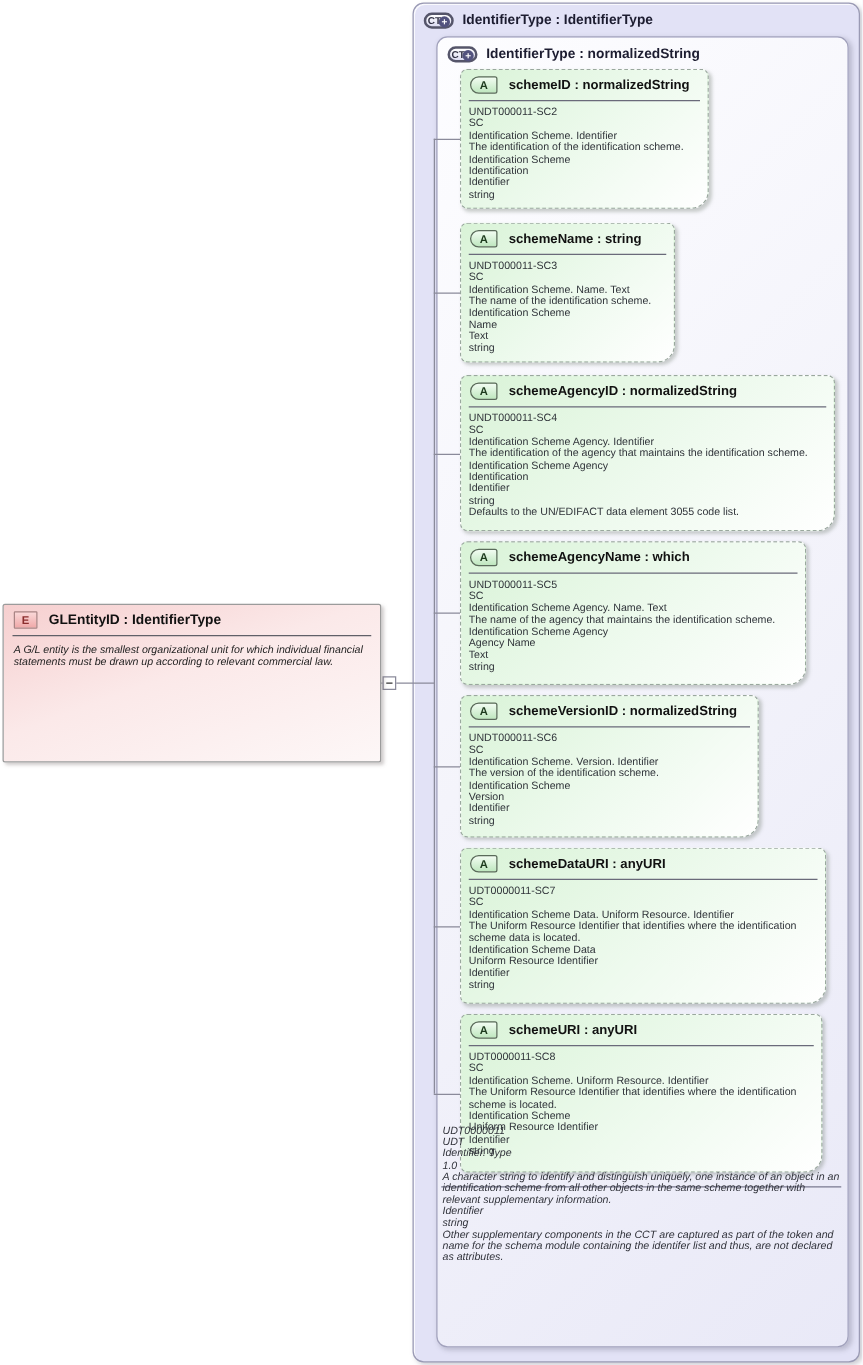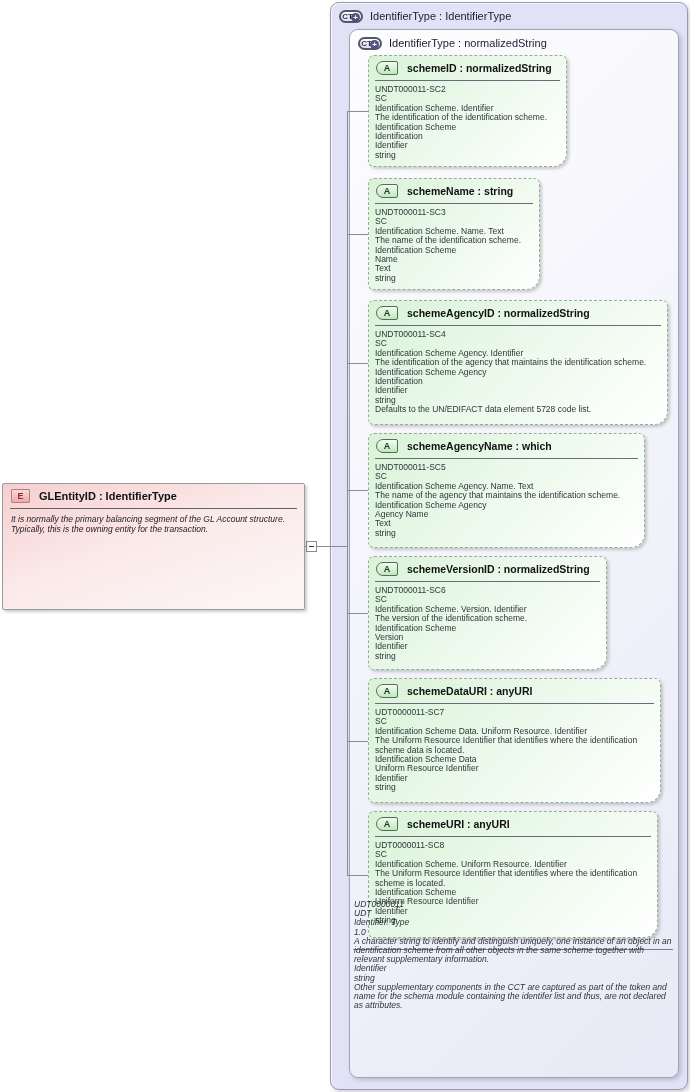--- a/index.html
+++ b/index.html
@@ -13,21 +13,21 @@
     background:#e2e2f6;border:1px solid #9a9ab4;border-radius:9px;
     box-shadow:2px 2px 4px rgba(110,110,130,.35), inset 1px 1px 0 rgba(255,255,255,.8);
   }
   .ct-inner{
     position:absolute;left:349px;top:29px;width:328px;height:1047px;
     background:linear-gradient(135deg,#fdfdff 0%,#f4f4fb 45%,#e9e9f7 100%);
     border:1px solid #a2a2bc;border-radius:9px;
     box-shadow:2px 2px 4px rgba(110,110,130,.35);
   }
   .ct-header{position:absolute;display:flex;align-items:center;gap:7px;height:14px;}
-  .ct-header .title{font-size:11px;font-weight:normal;color:#1c1c30;white-space:nowrap;}
+  .ct-header .title{font-size:11px;font-weight:bold;color:#1c1c30;white-space:nowrap;}
   .ct-icon{
     position:relative;display:inline-flex;align-items:center;justify-content:center;
     width:24px;height:13px;border:2px solid #55556a;border-radius:7px;
     background:linear-gradient(#ffffff,#dcdcf2);
     font-size:8px;font-weight:bold;color:#333346;box-sizing:border-box;padding-right:7px;
   }
   .ct-icon .plus{
     position:absolute;right:1px;top:1px;width:9px;height:9px;border-radius:50%;
     background:#52527e;color:#fff;font-size:8px;line-height:9px;text-align:center;font-weight:bold;
   }
@@ -176,21 +176,21 @@
     </div>
     <div class="sep"></div>
     <div class="doc">UNDT000011-SC4
 SC
 Identification Scheme Agency. Identifier
 The identification of the agency that maintains the identification scheme.
 Identification Scheme Agency
 Identification
 Identifier
 string
-Defaults to the UN/EDIFACT data element 5728 code list.</div>
+Defaults to the UN/EDIFACT data element 3055 code list.</div>
   </div>
 
   <div class="attr attr-3">
     <div class="attr-header">
       <span class="a-icon">
           <span>A</span>
         </span>
       <span class="title">schemeAgencyName : which</span>
     </div>
     <div class="sep"></div>
@@ -270,17 +270,17 @@
 
   <div class="element-box">
     <div class="element-header">
       <span class="e-icon">
           <span>E</span>
         </span>
       <span class="title">GLEntityID : IdentifierType</span>
     </div>
     <div class="sep"></div>
     <div class="element-doc">
-      <p>It is normally the primary balancing segment of the GL Account structure. Typically, this is the owning entity for the transaction.</p>
+      <p>A G/L entity is the smallest organizational unit for which individual financial statements must be drawn up according to relevant commercial law.</p>
     </div>
   </div>
 
 </div>
 
 </body></html>

